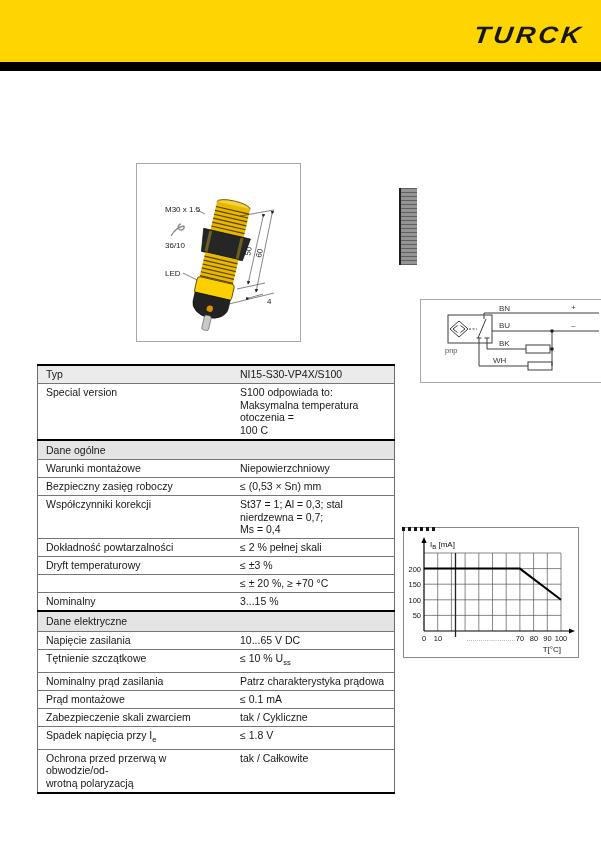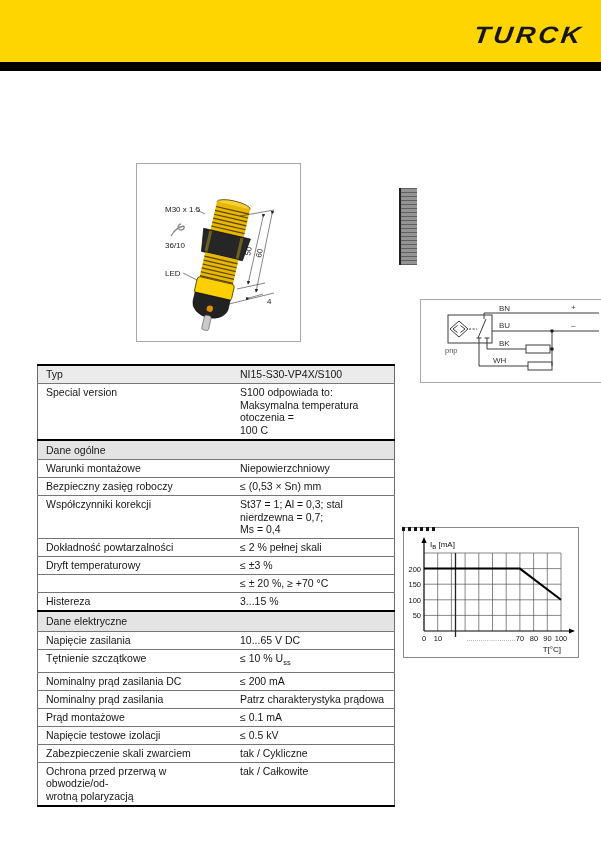--- a/index.html
+++ b/index.html
@@ -222,54 +222,50 @@
         </tr>
         <tr class="">
           <td class="lbl">Dryft temperaturowy</td>
           <td>≤ ±3 %</td>
         </tr>
         <tr class="">
           <td class="lbl"></td>
           <td>≤ ± 20 %, ≥ +70 °C</td>
         </tr>
         <tr class="">
-          <td class="lbl">Histereza</td>
+          <td class="lbl">Nominalny</td>
           <td>3...15  %</td>
         </tr>
         <tr class="section">
           <td colspan="2">Dane elektryczne</td>
         </tr>
         <tr class="">
           <td class="lbl">Napięcie zasilania</td>
           <td>10...65  V DC</td>
         </tr>
         <tr class="">
           <td class="lbl">Tętnienie szczątkowe</td>
           <td>≤ 10 % U<sub>ss</sub></td>
         </tr>
         <tr class="">
-          <td class="lbl">Nominalny prąd zasilania DC</td>
-          <td>≤ 200 mA</td>
-        </tr>
-        <tr class="">
           <td class="lbl">Nominalny prąd zasilania</td>
           <td>Patrz charakterystyka prądowa</td>
         </tr>
         <tr class="">
           <td class="lbl">Prąd montażowe</td>
           <td>≤ 0.1 mA</td>
         </tr>
         <tr class="">
-          <td class="lbl">Napięcie testowe izolacji</td>
-          <td>≤ 0.5 kV</td>
-        </tr>
-        <tr class="">
           <td class="lbl">Zabezpieczenie skali zwarciem</td>
           <td>tak / Cykliczne</td>
         </tr>
         <tr class="">
+          <td class="lbl">Spadek napięcia przy I<sub>e</sub></td>
+          <td>≤ 1.8 V</td>
+        </tr>
+        <tr class="">
           <td class="lbl">Ochrona przed przerwą w obwodzie/od-<br>wrotną polaryzacją</td>
           <td>tak / Całkowite</td>
         </tr>
       </tbody>
   </table>
 
 </div>
 
 </body></html>

